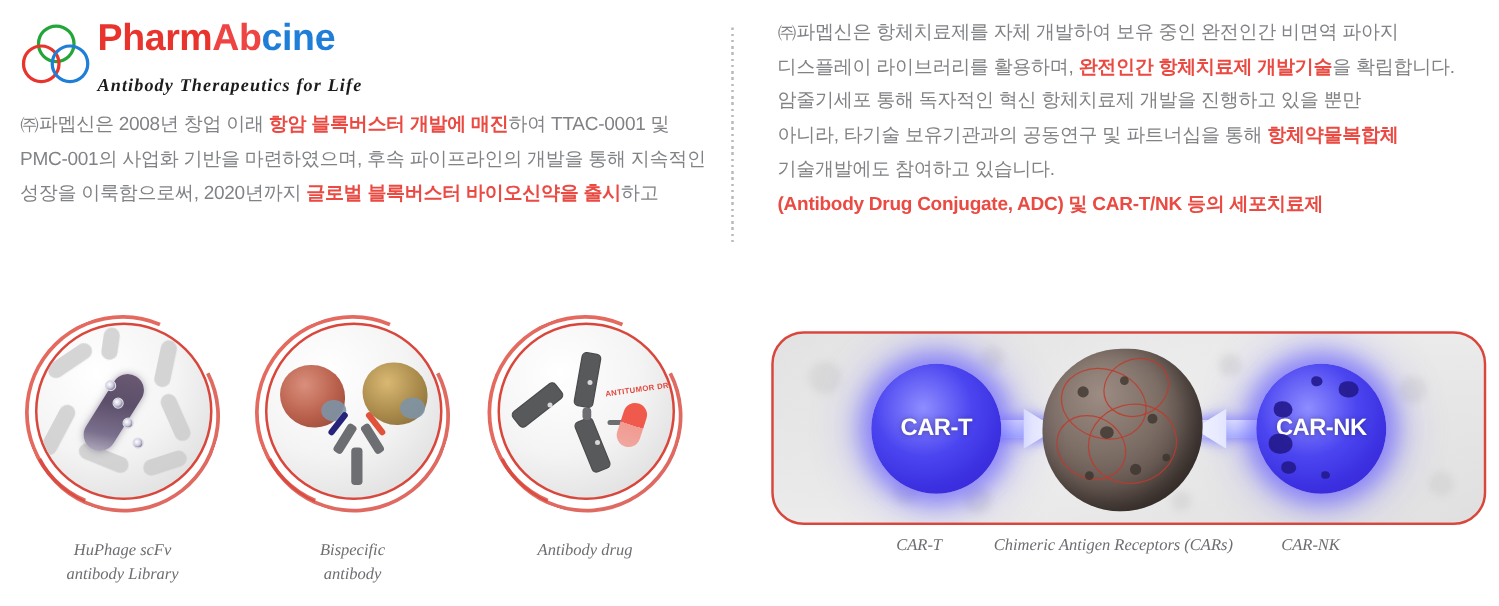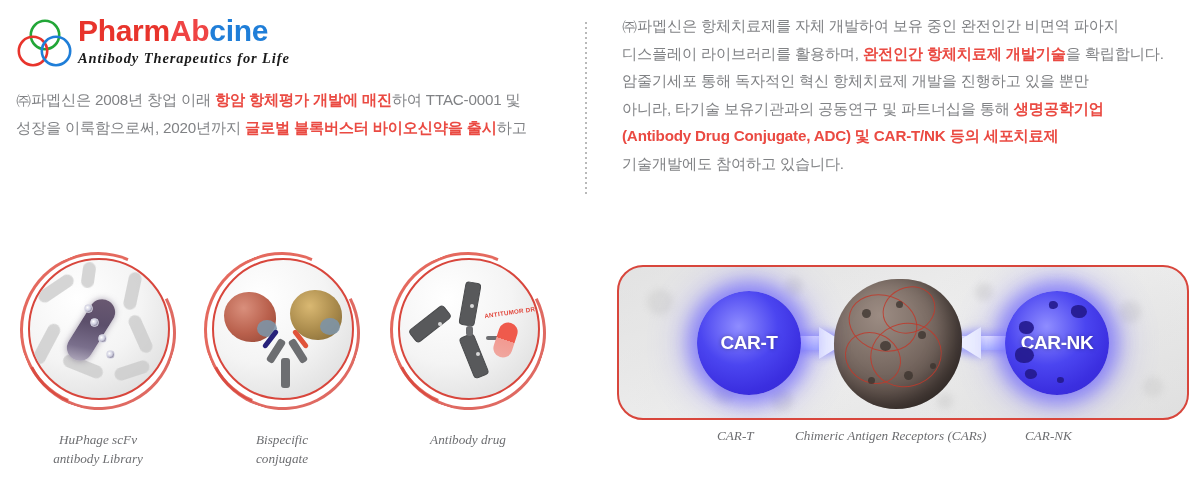--- a/index.html
+++ b/index.html
@@ -26,21 +26,21 @@
   .logo-rings { position: absolute; left: 0px; top: 2px; width: 58px; height: 52px; }
   .logo-text { position: absolute; left: 62px; top: -2px; }
   .logo-word { font-size: 30px; font-weight: bold; letter-spacing: -0.3px; line-height: 34px; white-space: nowrap; }
   .lg-pharm { color: #e8342c; }
   .lg-ab    { color: #ef4444; }
   .lg-cine  { color: #1f7ed8; }
   .logo-tag {
     font-family: "Liberation Serif", "DejaVu Serif", serif;
     font-style: italic; font-weight: bold;
     font-size: 14.5px; color: #1b1b1b; letter-spacing: 0.9px;
-    line-height: 18px; margin-top: 1px; white-space: nowrap;
+    line-height: 18px; margin-top: 12px; white-space: nowrap;
   }
 
   
   .para {
     position: absolute;
     font-size: 15.2px;
     line-height: 27.5px;
     color: #808285;
     letter-spacing: -0.2px;
     white-space: nowrap;
@@ -199,31 +199,32 @@
     </svg>
     <div class="logo-text">
       <div class="logo-word">
         <span class="lg-pharm">Pharm</span><span class="lg-ab">Ab</span><span class="lg-cine">cine</span>
       </div>
       <div class="logo-tag">Antibody Therapeutics for Life</div>
     </div>
   </div>
 
   <div class="para left">
-    <span class="ln"><span>㈜파멥신은 2008년 창업 이래 </span><span class="hl">항암 항체평가 개발에 매진</span><span>하여  TTAC-0001 및</span></span>
+    <span class="ln"><span>㈜파멥신은 2008년 창업 이래 </span><span class="hl">항암 블록버스터 개발에 매진</span><span>하여  TTAC-0001 및</span></span>
+    <span class="ln">PMC-001의 사업화 기반을 마련하였으며, 후속 파이프라인의 개발을 통해 지속적인</span>
     <span class="ln"><span>성장을 이룩함으로써, 2020년까지 </span><span class="hl">글로벌 블록버스터 바이오신약을 출시</span><span>하고</span></span>
   </div>
 
   <div class="para right">
     <span class="ln">㈜파멥신은 항체치료제를 자체 개발하여 보유 중인 완전인간 비면역 파아지</span>
     <span class="ln"><span>디스플레이 라이브러리를 활용하며, </span><span class="hl">완전인간 항체치료제 개발기술</span><span>을 확립합니다.</span></span>
     <span class="ln">암줄기세포 통해 독자적인 혁신 항체치료제 개발을 진행하고 있을 뿐만</span>
-    <span class="ln"><span>아니라, 타기술 보유기관과의 공동연구 및 파트너십을 통해 </span><span class="hl">생명공학기업</span></span>
+    <span class="ln"><span>아니라, 타기술 보유기관과의 공동연구 및 파트너십을 통해 </span><span class="hl">항체약물복합체</span></span>
+    <span class="ln">기술개발에도 참여하고 있습니다.</span>
     <span class="ln"><span class="hl">(Antibody Drug Conjugate, ADC) 및 CAR-T/NK 등의 세포치료제</span></span>
-    <span class="ln">기술개발에도 참여하고 있습니다.</span>
   </div>
 
   <div class="figs">
 
     <div class="fig fig-1">
       <div class="circ-holder">
         <div class="arc arc-a"></div>
         <div class="arc arc-b"></div>
         <div class="circ">
           <div class="rod" style="left:6px;  top:22px;  width:40px; height:13px; transform:rotate(-34deg);"></div>
@@ -259,21 +260,21 @@
           </div>
           <div class="tip navy" style="left:54px; top:68px; transform:rotate(38deg);"></div>
           <div class="tip orange" style="left:84px; top:68px; transform:rotate(-38deg);"></div>
           <div class="ab-arm" style="left:58px; top:78px; width:8px; height:26px; transform:rotate(32deg);"></div>
           <div class="ab-arm" style="left:80px; top:78px; width:8px; height:26px; transform:rotate(-32deg);"></div>
           <div class="ab-stem" style="left:67px; top:98px; width:9px; height:30px;"></div>
         </div>
       </div>
       <div class="fig-cap">
         <span class="ln">Bispecific</span>
-        <span class="ln">conjugate</span>
+        <span class="ln">antibody</span>
       </div>
     </div>
 
     <div class="fig fig-3">
       <div class="circ-holder">
         <div class="arc arc-a"></div>
         <div class="arc arc-b"></div>
         <div class="circ">
           <div class="adc-seg" style="left:22px; top:42px; width:16px; height:44px; transform:rotate(52deg);"></div>
           <div class="adc-dot" style="left:38px; top:62px;"></div>

